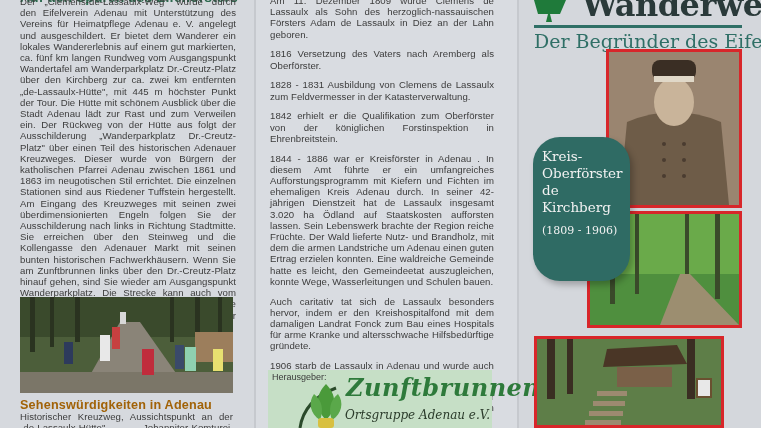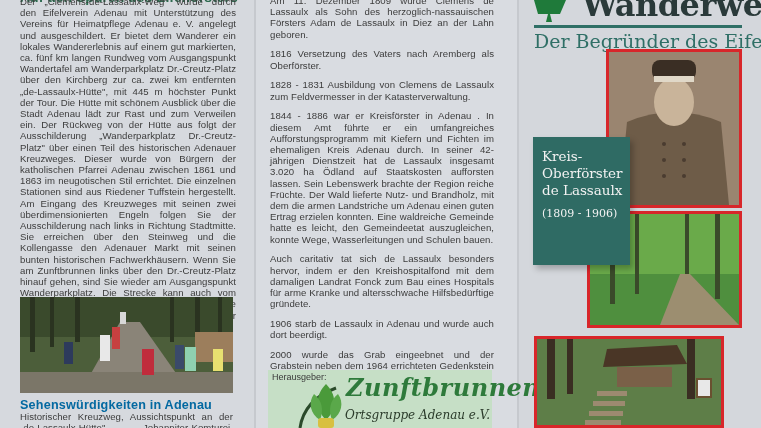--- a/index.html
+++ b/index.html
@@ -11,41 +11,41 @@
   #panel-mid { left:255px; width:263px; background:#d9dce1; }
   #panel-right { left:518px; width:243px; background:#d4d7dc; }
   .fold { position:absolute; top:0; width:2px; height:428px; background:#c6c9ce; }
 
   .col-text { font-size:9.6px; line-height:11.2px; text-align:justify; color:#3c3c3c; letter-spacing:0.05px; }
   #left-body { position:absolute; left:20px; top:-4px; width:216px; }
   #left-heading-top { position:absolute; left:20px; top:-11px; font-size:14px; font-weight:bold; color:#2d6a4f; white-space:nowrap; }
   #left-heading-top::after { content:""; }
 
   #hikers-photo { position:absolute; left:20px; top:297px; width:213px; height:96px; overflow:hidden; background:#5b6b4a; }
-  #sights-heading { position:absolute; left:20px; top:398px; font-size:12.6px; font-weight:bold; color:#0369a1; white-space:nowrap; letter-spacing:0.2px; }
+  #sights-heading { position:absolute; left:20px; top:398px; font-size:12.6px; font-weight:bold; color:#a16207; white-space:nowrap; letter-spacing:0.2px; }
   #sights-text { position:absolute; left:20px; top:411px; width:213px; }
 
   #mid-body { position:absolute; left:270px; top:-5px; width:224px; }
   #mid-body p { margin-bottom:8.6px; }
   .green-box { position:absolute; left:268px; top:370px; width:224px; height:70px; background:#c6dfc6; }
   #publisher-label { position:absolute; left:272px; top:372px; font-size:9px; color:#3a3a3a; }
   #eifelverein-name { position:absolute; left:346px; top:373px; font-family:"DejaVu Serif", serif; font-style:italic; font-size:24px; font-weight:bold; color:#2e7a3b; letter-spacing:0.5px; }
   #eifelverein-sub { position:absolute; left:345px; top:408px; font-family:"DejaVu Serif", serif; font-style:italic; font-size:12px; color:#2a3a2a; }
 
   #title-word { position:absolute; left:582px; top:-14px; font-family:"DejaVu Serif", serif; font-weight:bold; font-size:32px; color:#2a3a3a; letter-spacing:-0.5px; }
   #tree-logo { position:absolute; left:530px; top:0; width:40px; height:22px; }
   #title-rule { position:absolute; left:534px; top:25px; width:208px; height:3px; background:#2f6f66; }
   #subtitle { position:absolute; left:534px; top:30px; font-family:"DejaVu Serif", serif; font-size:19px; color:#2f6f66; white-space:nowrap; }
 
   .photo-frame { position:absolute; border:3px solid #d8262a; overflow:hidden; }
   #portrait { left:606px; top:49px; width:136px; height:159px; background:linear-gradient(180deg,#a48f78 0%,#7f6a55 100%); }
   #forest { left:587px; top:211px; width:155px; height:117px; background:linear-gradient(180deg,#3e7d3c 0%,#4f8f3e 55%,#8a8060 100%); }
   #hut { left:534px; top:336px; width:190px; height:92px; background:linear-gradient(180deg,#6c8b56 0%,#5a7a45 60%,#8c7d66 100%); }
 
-  #name-box { position:absolute; left:533px; top:137px; width:97px; height:128px; background:#2f6b64; box-shadow:3px 4px 6px rgba(0,0,0,0.25); color:#f2f2f2; font-family:"DejaVu Serif", serif; padding:11px 0 0 9px; }
+  #name-box { position:absolute; left:533px; top:137px; width:97px; height:144px; background:#2f6b64; box-shadow:3px 4px 6px rgba(0,0,0,0.25); color:#f2f2f2; font-family:"DejaVu Serif", serif; padding:11px 0 0 9px;border-radius:27px; }
   #name-box .role { font-size:13.5px; line-height:17px; }
   #name-box .person { font-size:13.5px; line-height:17px; margin-top:7px; }
   #name-box .dates { font-size:11px; margin-top:8px; }
 </style>
 </head>
 <body>
 
 <div class="panel" id="panel-left"></div>
 <div class="panel" id="panel-mid"></div>
 <div class="panel" id="panel-right"></div>
@@ -83,20 +83,21 @@
   </svg>
 </div>
 
 <div id="sights-heading">Sehenswürdigkeiten in Adenau</div>
 <div id="sights-text" class="col-text">Historischer Kreuzweg, Aussichtspunkt an der „de-Lassaulx-Hütte", Johanniter-Komturei, Heimat-</div>
 
 <div id="mid-body" class="col-text">
   <p>Am 11. Dezember 1809 wurde Clemens de Lassaulx als Sohn des herzoglich-nassauischen Försters Adam de Lassaulx in Diez an der Lahn geboren.</p>
   <p>1816 Versetzung des Vaters nach Aremberg als Oberförster.</p>
   <p>1828 - 1831 Ausbildung von Clemens de Lassaulx zum Feldvermesser in der Katasterverwaltung.</p>
+  <p>1842 erhielt er die Qualifikation zum Oberförster von der königlichen Forstinspektion in Ehrenbreitstein.</p>
   <p>1844 - 1886 war er Kreisförster in Adenau . In diesem Amt führte er ein umfangreiches Aufforstungsprogramm mit Kiefern und Fichten im ehemaligen Kreis Adenau durch. In seiner 42-jährigen Dienstzeit hat de Lassaulx insgesamt 3.020 ha Ödland auf Staatskosten aufforsten lassen. Sein Lebenswerk brachte der Region reiche Früchte. Der Wald lieferte Nutz- und Brandholz, mit dem die armen Landstriche um Adenau einen guten Ertrag erzielen konnten. Eine waldreiche Gemeinde hatte es leicht, den Gemeindeetat auszugleichen, konnte Wege, Wasserleitungen und Schulen bauen.</p>
   <p>Auch caritativ tat sich de Lassaulx besonders hervor, indem er den Kreishospitalfond mit dem damaligen Landrat Fonck zum Bau eines Hospitals für arme Kranke und altersschwache Hilfsbedürftige gründete.</p>
   <p>1906 starb de Lassaulx in Adenau und wurde auch dort beerdigt.</p>
   <p>2000 wurde das Grab eingeebnet und der Grabstein neben dem 1964 errichteten Gedenkstein „Im Hüstert" aufgestellt.</p>
 </div>
 
 <div class="green-box"></div>
 <div id="publisher-label">Herausgeber:</div>
 <svg style="position:absolute;left:296px;top:380px;" width="60" height="48" viewBox="0 0 60 48">
   <path d="M4 48 Q8 20 40 8" stroke="#2a4a2a" stroke-width="3" fill="none"></path>
@@ -163,15 +164,15 @@
         <rect x="52" y="72" width="34" height="5"></rect>
         <rect x="48" y="81" width="36" height="5"></rect>
       </g>
     <rect x="160" y="40" width="14" height="18" fill="#e8e8e8" stroke="#6a5030" stroke-width="2"></rect>
   </svg>
 </div>
 
 <div id="name-box">
   <div class="role">Kreis-</div>
   <div class="role">Oberförster</div>
-  <div class="role">de Lassaulx</div>
+  <div class="role">de Kirchberg</div>
   <div class="dates">(1809 - 1906)</div>
 </div>
 
 </body></html>

